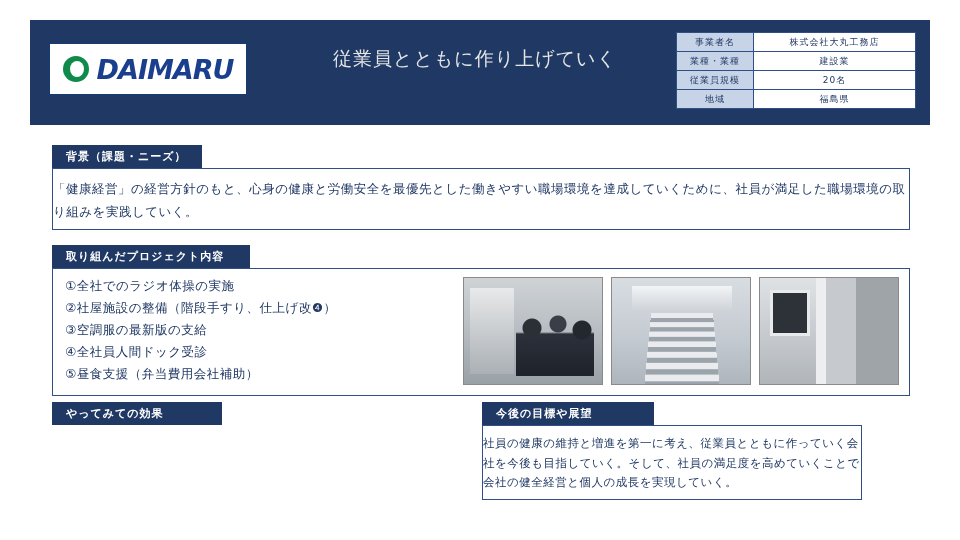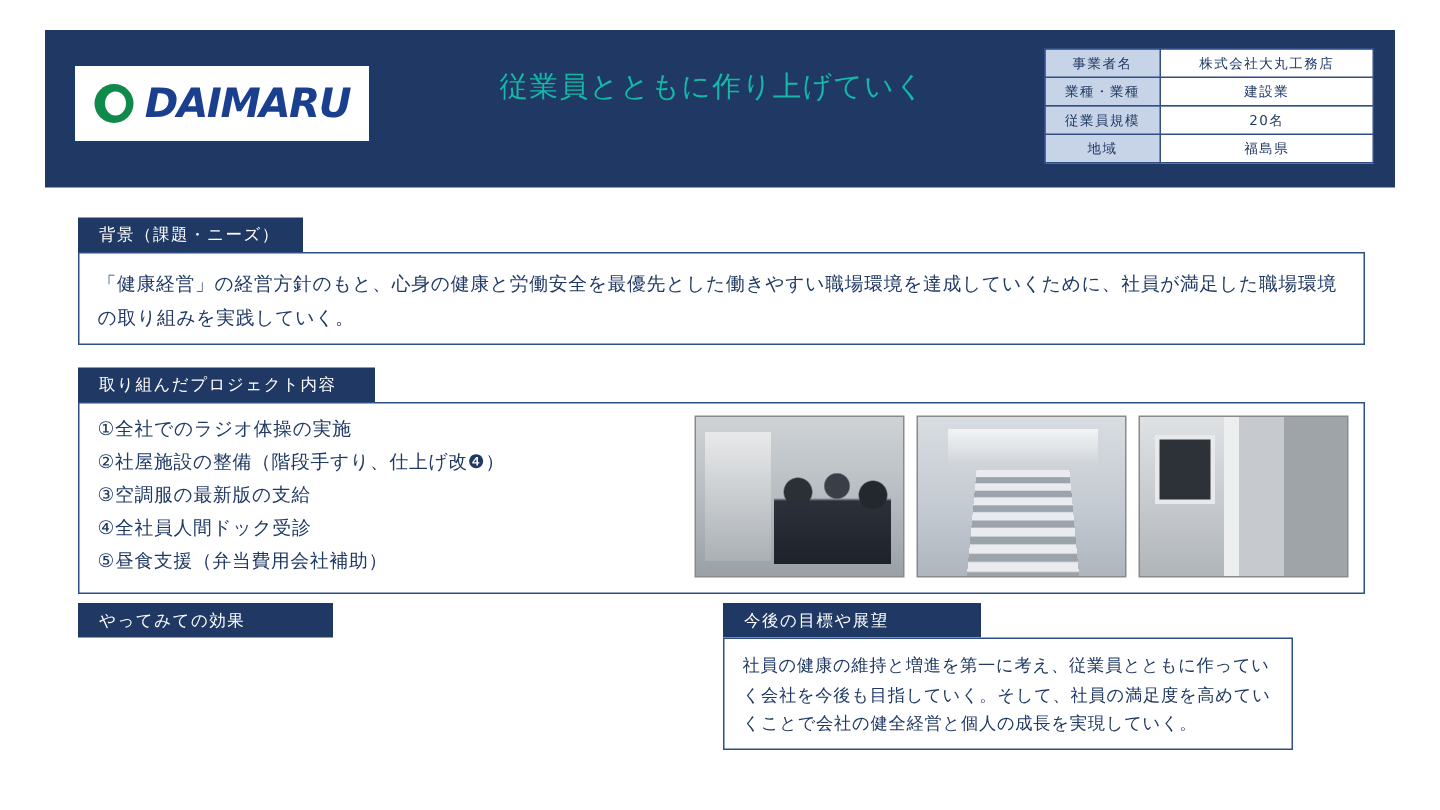--- a/index.html
+++ b/index.html
@@ -77,32 +77,32 @@
     color: #1b3f8f;
     line-height: 1;
   }
 
   .header-title {
     position: absolute;
     left: 230px;
     top: 24px;
     width: 430px;
     text-align: center;
-    color: #14b8a6;
+    color: #e5e5e5;
     font-size: 19px;
     line-height: 1.55;
     letter-spacing: 1px;
     font-family: "DejaVu Sans", sans-serif;
   }
 
   .info-table {
     position: absolute;
     right: 14px;
     top: 12px;
-    width: 220px;
+    width: 240px;
     border-collapse: collapse;
     font-size: 9px;
     font-family: "DejaVu Sans", sans-serif;
   }
   .info-table td {
     border: 1px solid #2f4f86;
     height: 18px;
     text-align: center;
     vertical-align: middle;
     padding: 0 2px;
@@ -121,31 +121,32 @@
   
   .sec-label {
     position: absolute;
     background: #1f3864;
     color: #ffffff;
     font-size: 11px;
     letter-spacing: 1px;
     padding: 4px 10px 4px 14px;
     box-sizing: border-box;
     font-family: "DejaVu Sans", sans-serif;
+    font-weight: bold;
   }
   .sec-body {
     position: absolute;
     border: 1px solid #2f4f86;
     box-sizing: border-box;
     background: #ffffff;
     color: #1f3864;
     font-size: 12.5px;
     line-height: 1.85;
     letter-spacing: 0.5px;
-    padding: 8px 12px;
+    padding: 8px 0;
     font-family: "DejaVu Sans", sans-serif;
   }
 
   
   #bg-label { left: 52px; top: 145px; width: 150px; }
   #bg-body  { left: 52px; top: 168px; width: 858px; height: 62px; }
 
   
   #pj-label { left: 52px; top: 245px; width: 198px; }
   #pj-body  { left: 52px; top: 268px; width: 858px; height: 128px; padding: 6px 12px; }

